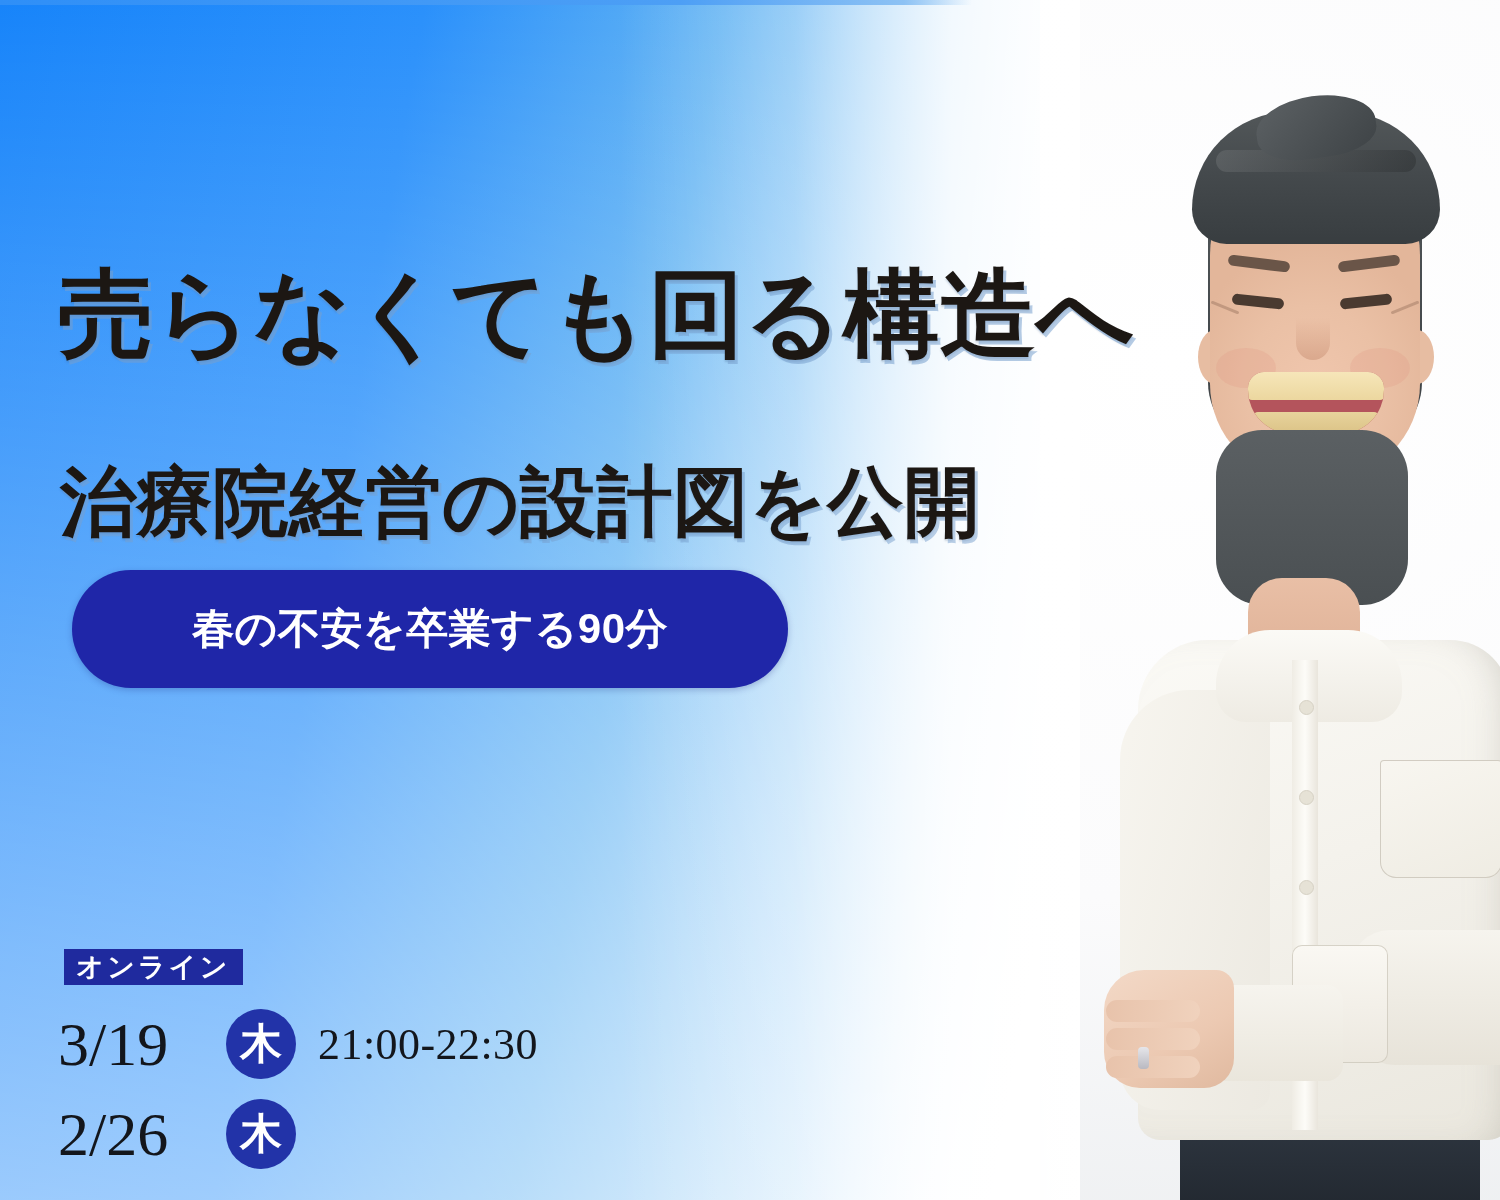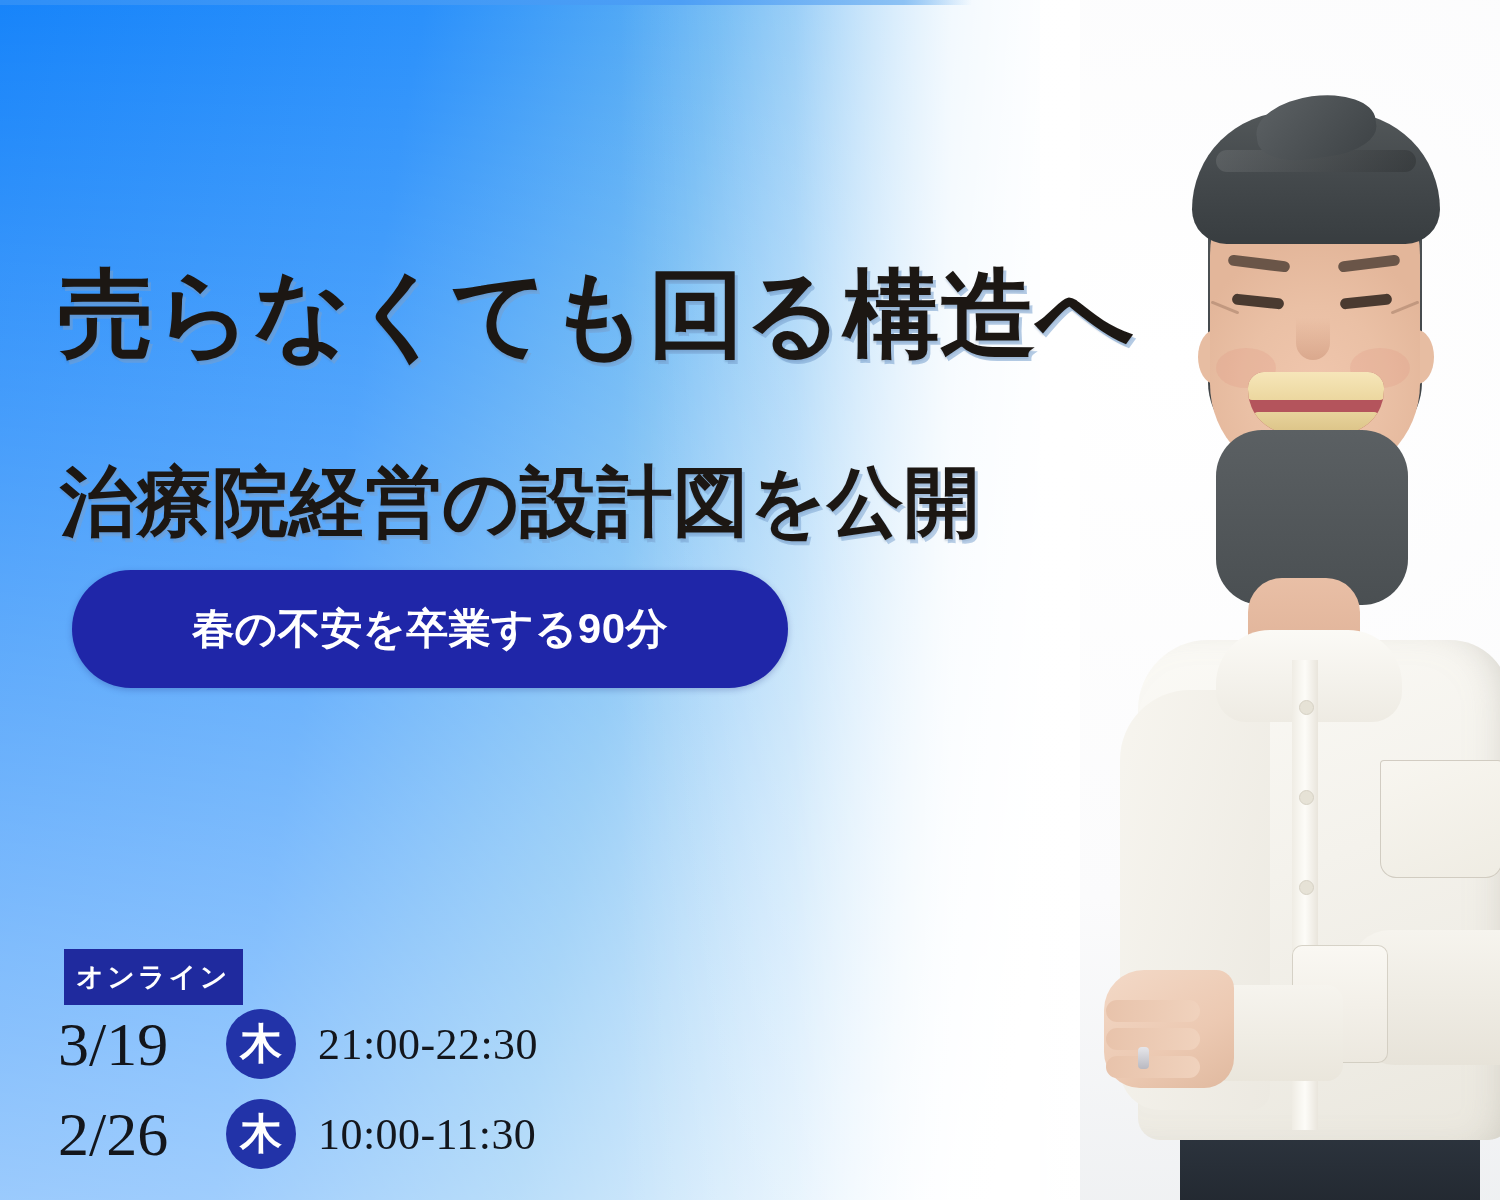--- a/index.html
+++ b/index.html
@@ -222,21 +222,21 @@
     cursor:pointer;
     box-shadow:0 2px 6px rgba(20,30,120,.25);
   }
   .cta-label{
     color:#ffffff;font-size:42px;font-weight:700;letter-spacing:0.01em;
     white-space:nowrap;
   }
 
   .online-badge{
     position:absolute;left:64px;top:949px;
-    min-width:179px;height:56px;
+    min-width:179px;height:36px;
     background:#1f2a9e;
     display:flex;align-items:center;justify-content:center;
     padding:0 10px;box-sizing:border-box;
   }
   .online-badge span{
     color:#ffffff;font-family:"Liberation Serif", serif;
     font-weight:700;font-size:27px;letter-spacing:0.12em;
     white-space:nowrap;
   }
 
@@ -338,18 +338,17 @@
 
   <div class="schedule">
     <div class="sched-row">
       <div class="sched-date">3/19</div>
       <div class="dow">木</div>
       <div class="sched-time">21:00-22:30</div>
     </div>
     <div class="sched-row">
       <div class="sched-date">2/26</div>
       <div class="dow">木</div>
-      <div class="sched-time">10:00-11:30</div>
     </div>
   </div>
 
 
 </div>
 
 </body></html>

